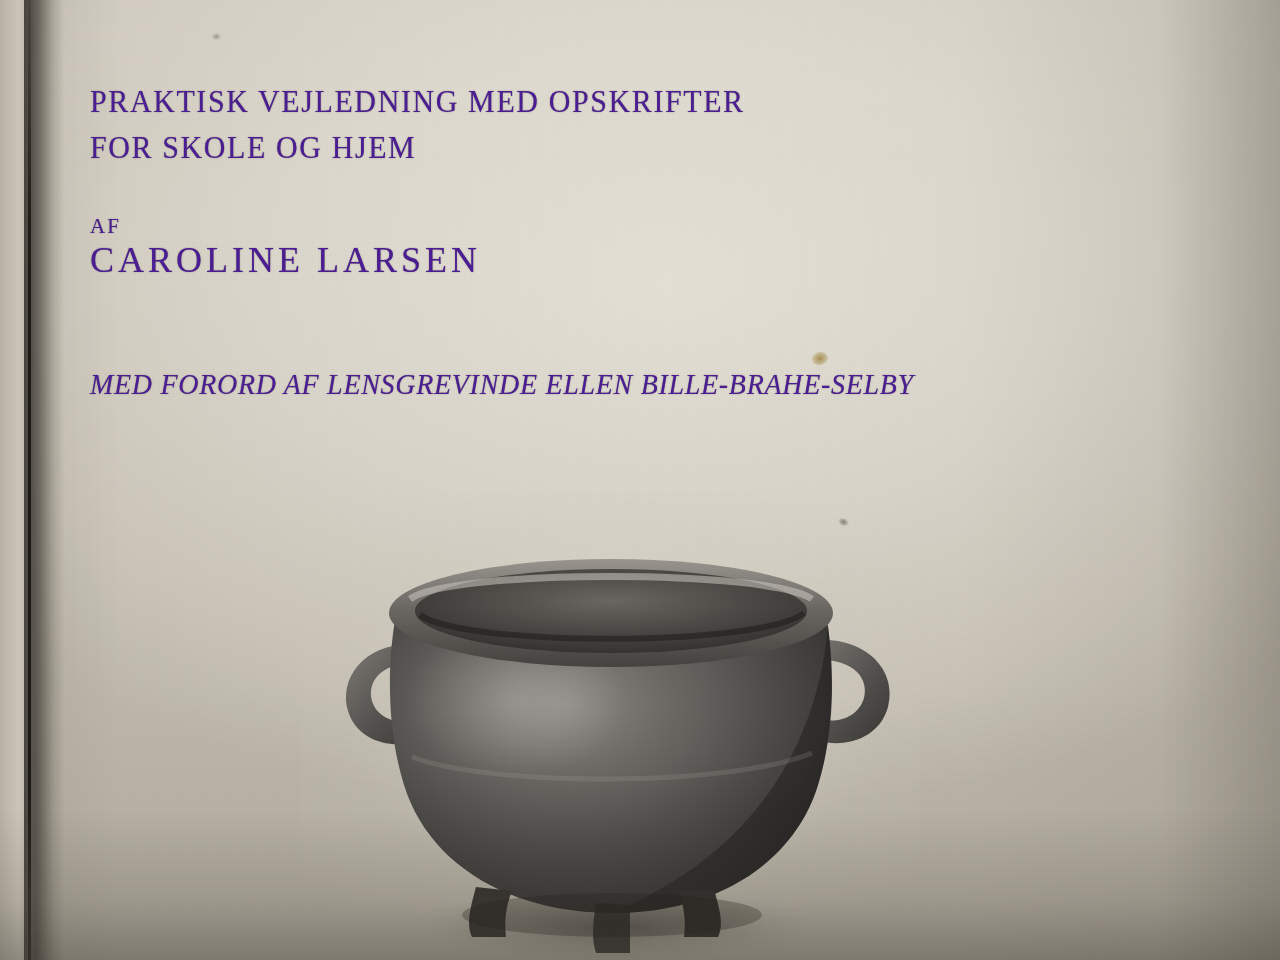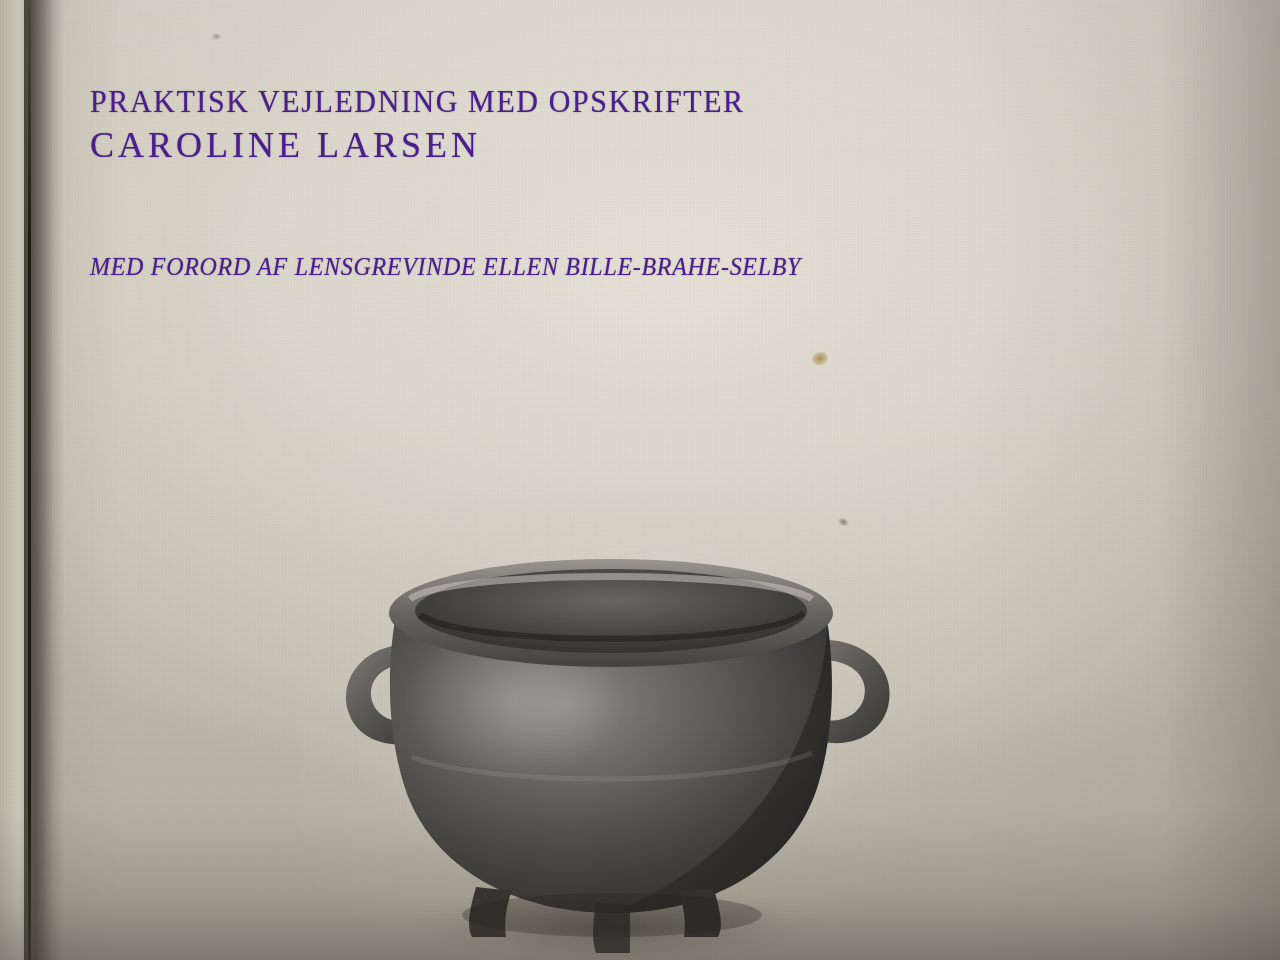--- a/index.html
+++ b/index.html
@@ -107,21 +107,21 @@
     letter-spacing: 2px;
     text-transform: uppercase;
   }
   .author {
     font-size: 36px;
     letter-spacing: 4px;
     text-transform: uppercase;
   }
   .foreword {
     margin-top: 88px;
-    font-size: 24px;
+    font-size: 28px;
     letter-spacing: .7px;
     text-transform: uppercase;
     font-style: italic;
     transform: scaleY(1.03);
   }
 
   
   .titleblock div {
     text-shadow: 0 0 1.2px rgba(30,28,22,.55);
   }
@@ -191,20 +191,22 @@
   <div class="paper-shade"></div>
 
   <div class="gutter">
     <div class="gutter-page"></div>
     <div class="gutter-dark"></div>
     <div class="gutter-edge"></div>
   </div>
 
   <div class="titleblock">
     <div class="line-1">Praktisk Vejledning med Opskrifter</div>
+    <div class="line-2">for Skole og Hjem</div>
+    <div class="line-af">af</div>
     <div class="author">Caroline Larsen</div>
     <div class="foreword">Med Forord af Lensgrevinde Ellen Bille-Brahe-Selby</div>
   </div>
 
   <div class="spot spot-a"></div>
   <div class="spot spot-b"></div>
   <div class="spot spot-c"></div>
 
   <div class="illustration">
     <div class="illus-plate"></div>

